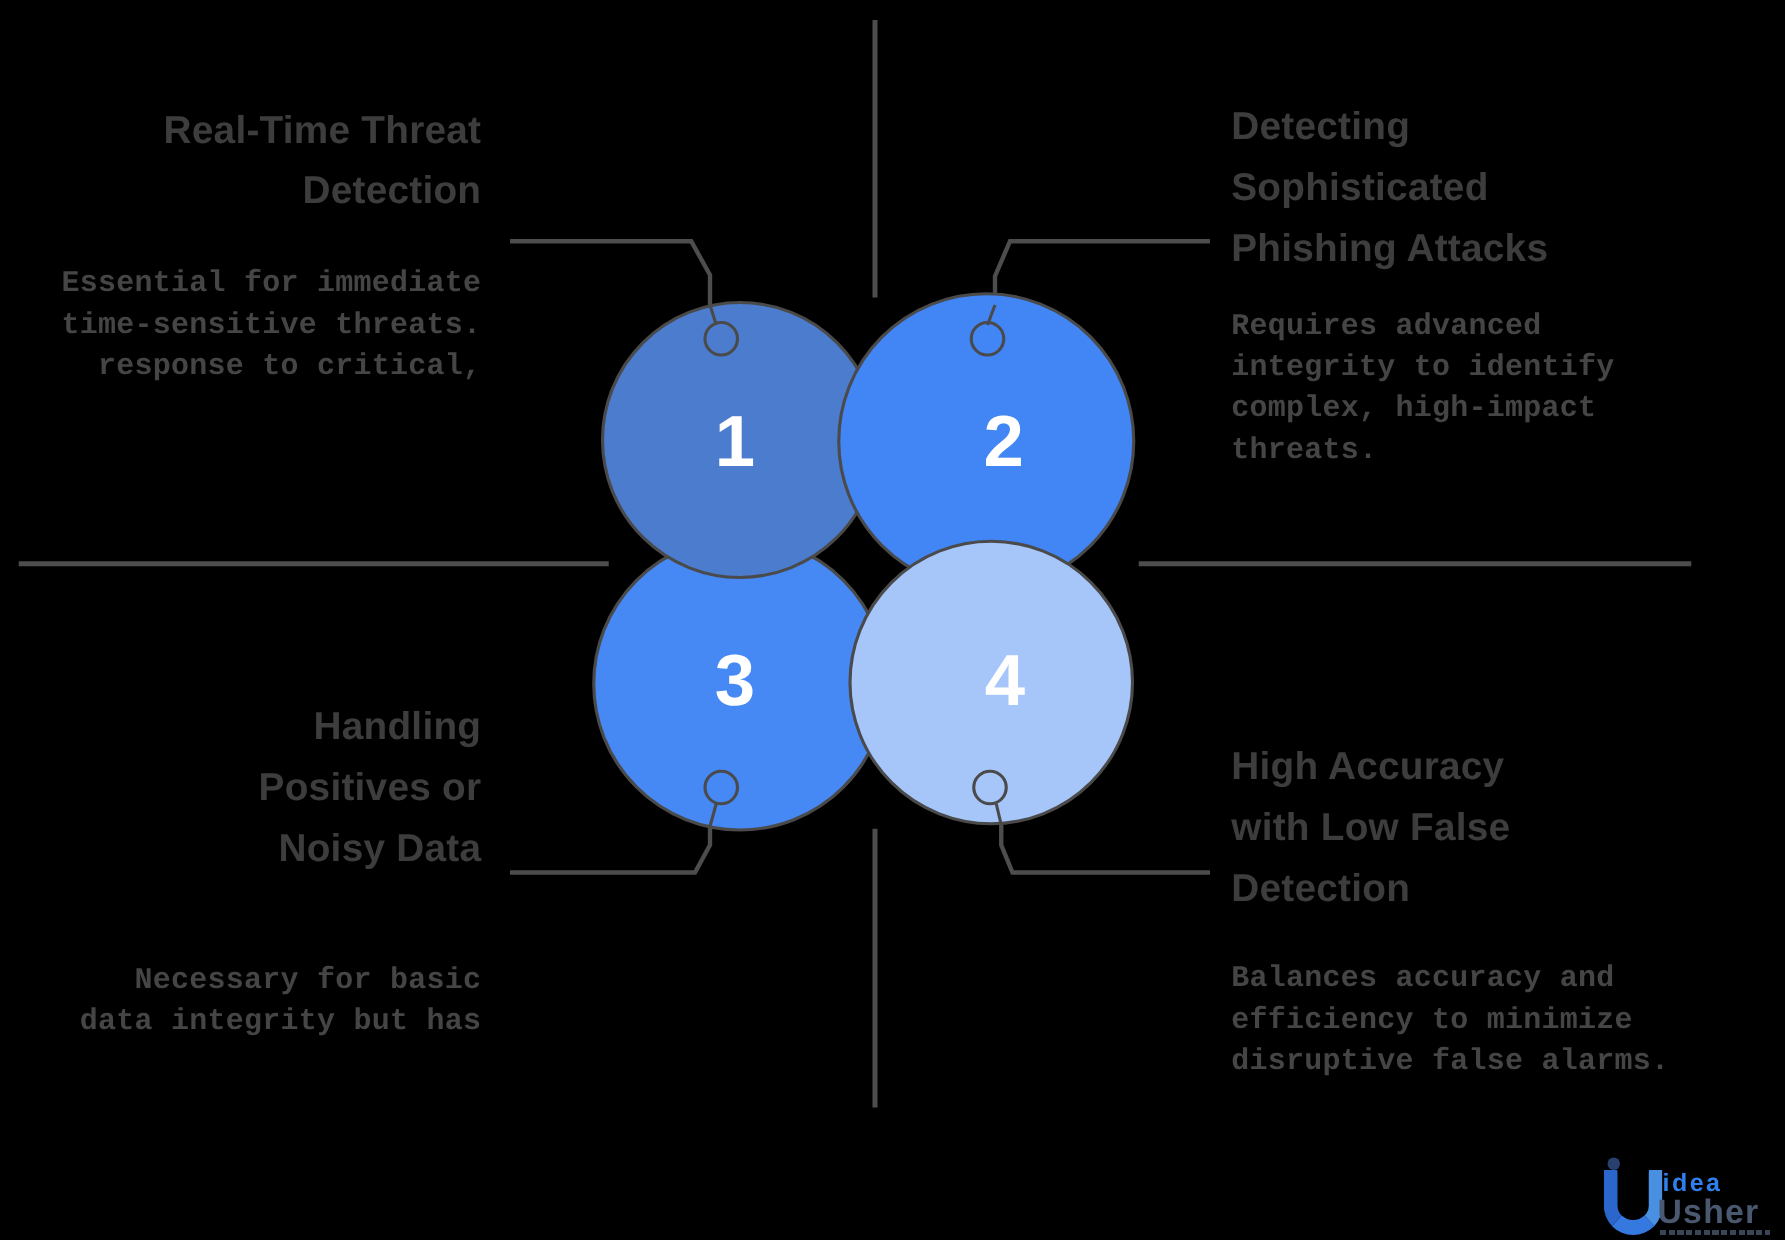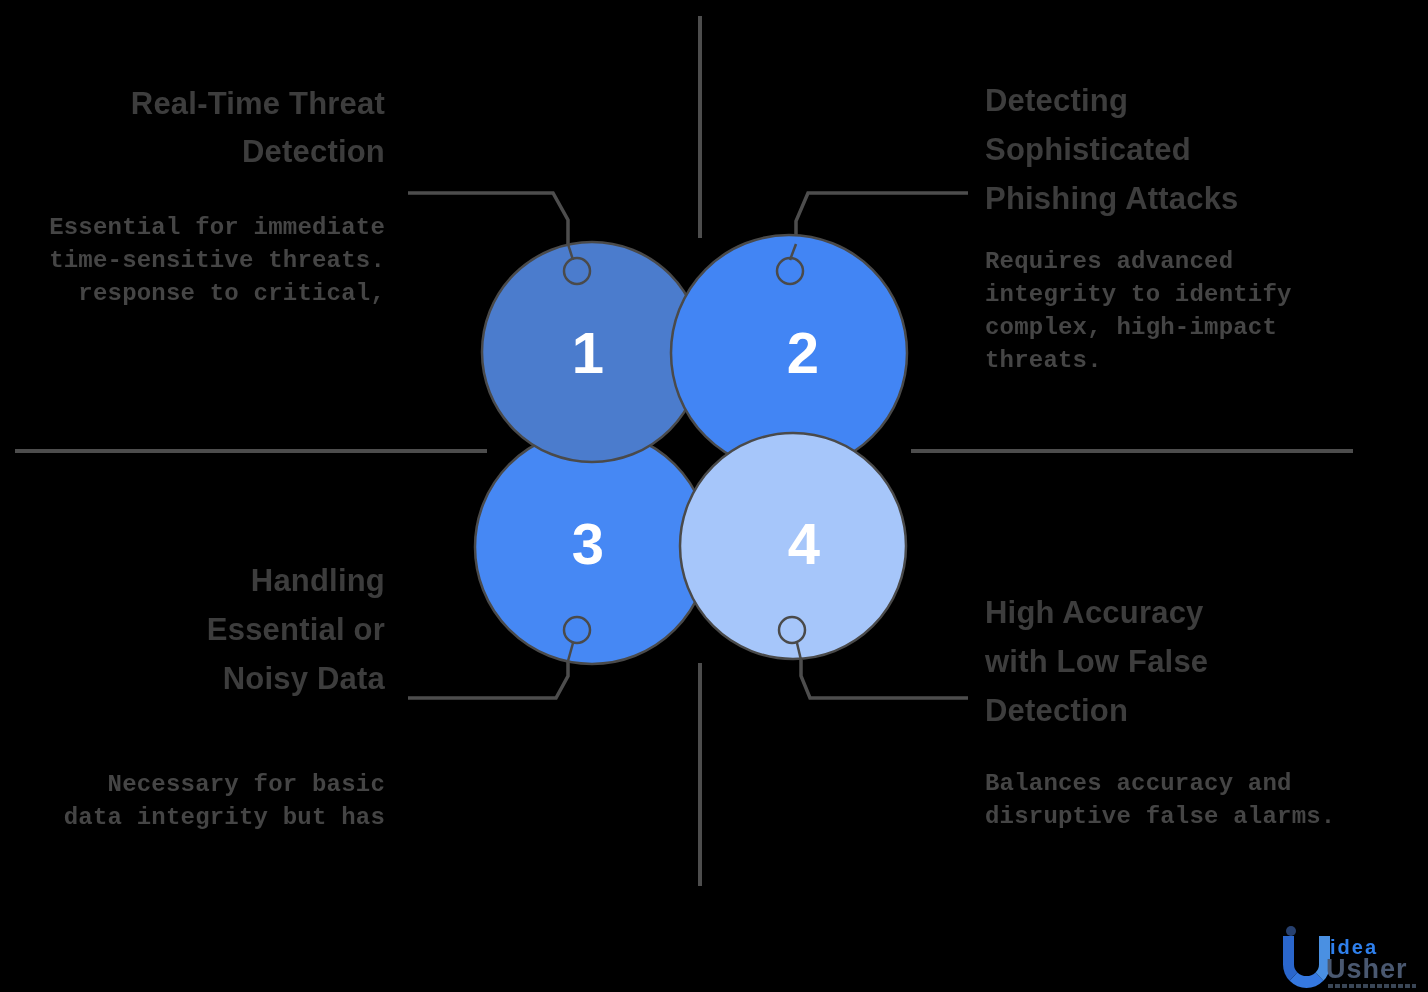--- a/index.html
+++ b/index.html
@@ -126,35 +126,36 @@
   </div>
   <div class="qtext tr-desc align-left">
     <div class="desc">Requires advanced</div>
     <div class="desc">integrity to identify</div>
     <div class="desc">complex, high-impact</div>
     <div class="desc">threats.</div>
   </div>
 
   <div class="qtext bl-title align-right">
     <div class="title tight">Handling</div>
-    <div class="title tight">Essential or</div>
+    <div class="title tight">Positives or</div>
     <div class="title tight">Noisy Data</div>
   </div>
   <div class="qtext bl-desc align-right">
     <div class="desc">Necessary for basic</div>
     <div class="desc">data integrity but has</div>
   </div>
 
   <div class="qtext br-title align-left">
     <div class="title tight">High Accuracy</div>
     <div class="title tight">with Low False</div>
     <div class="title tight">Detection</div>
   </div>
   <div class="qtext br-desc align-left">
     <div class="desc">Balances accuracy and</div>
+    <div class="desc">efficiency to minimize</div>
     <div class="desc">disruptive false alarms.</div>
   </div>
 
   <div class="logo">
     <div class="u-dot"></div>
     <div class="u-shape"></div>
     <div class="brand-top">idea</div>
     <div class="brand-bottom">Usher</div>
     <div class="tagline-bar"></div>
   </div>

